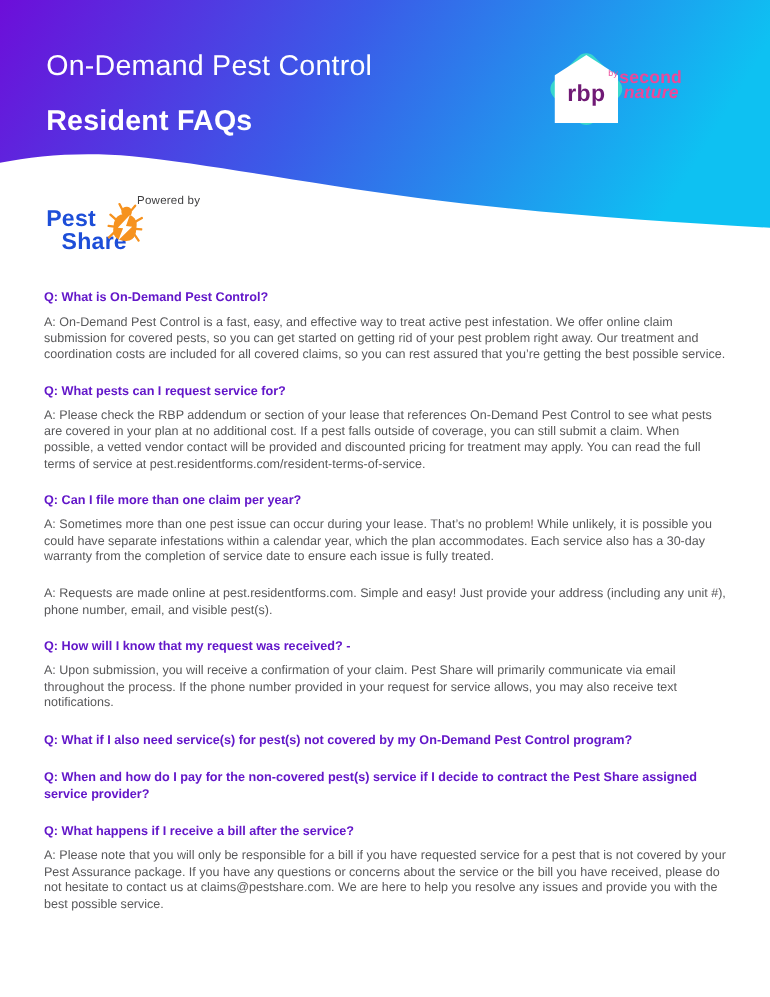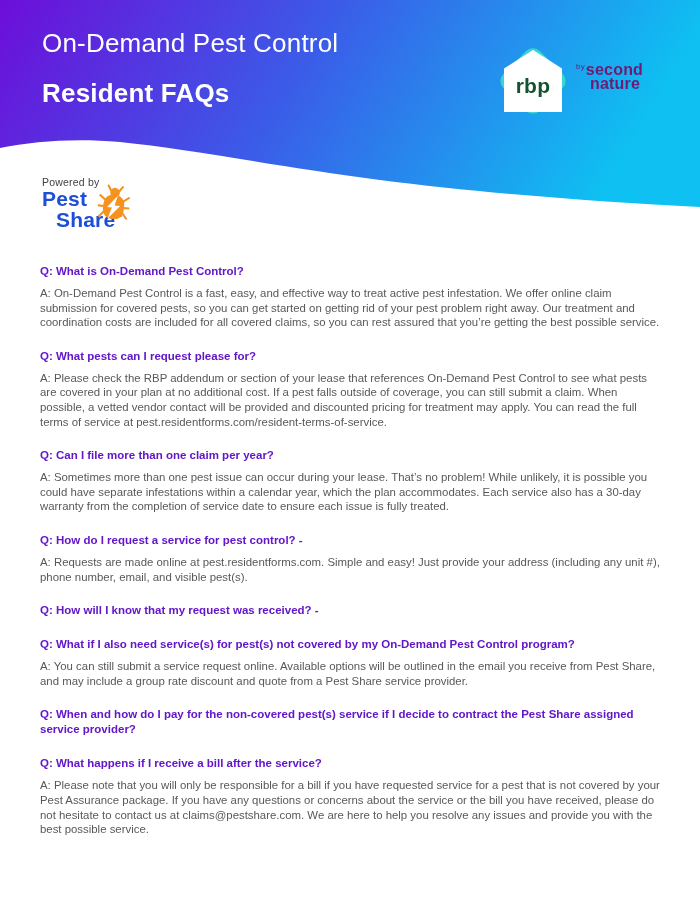--- a/index.html
+++ b/index.html
@@ -16,21 +16,21 @@
   }
 
   
   .header-wave {
     position: absolute; top: 0; left: 0;
     width: 700px; height: 220px;
     pointer-events: none;
   }
 
   .title-block {
-    position: absolute; left: 42px; top: 26px;
+    position: absolute; left: 42px; top: 42px;
     color: #ffffff;
   }
   .title-line1 {
     font-size: 26px; font-weight: 400; line-height: 34px;
     letter-spacing: 0.2px;
   }
   .title-line2 {
     font-size: 26px; font-weight: 700; line-height: 34px;
     letter-spacing: 0.2px;
     margin-top: 16px;
@@ -50,46 +50,47 @@
   }
   .rbp-house {
     position: absolute; left: 8px; top: 6px;
     width: 58px; height: 62px;
     background: #ffffff;
     clip-path: polygon(50% 0%, 100% 30%, 100% 100%, 0% 100%, 0% 30%);
     display: flex; align-items: center; justify-content: center;
   }
   .rbp-text {
     margin-top: 10px;
-    color: #14532d;
+    color: #701a75;
     font-size: 21px; font-weight: 700;
     letter-spacing: 0.3px;
   }
   .second-nature {
-    position: absolute; left: 576px; top: 60px;
-    color: #701a75;
+    position: absolute; left: 553px; top: 60px;
+    color: #ec4899;
     font-weight: 700;
     font-size: 16px; line-height: 14px;
     letter-spacing: 0.2px;
   }
   .second-nature .by {
     font-size: 8px; font-weight: 400;
     vertical-align: 6px;
     margin-right: 1px;
   }
-  .second-nature .line2 { padding-left: 14px; }
+  .second-nature .line2 { padding-left: 14px; font-style: italic; }
 
   
   .pestshare {
     position: absolute; left: 42px; top: 176px;
     width: 140px;
   }
   .powered-by {
     color: #3f3f41; font-size: 10.5px; margin-bottom: 2px;
     letter-spacing: 0.2px;
+    text-align: right;
   }
   .ps-row { position: relative; }
   .ps-word1, .ps-word2 {
     color: #1d4ed8;
     font-weight: 700; font-size: 21px; line-height: 18px;
     letter-spacing: 0.2px;
   }
   .ps-word2 { padding-left: 14px; }
   .ps-tm { font-size: 7px; font-weight: 400; vertical-align: 8px; }
   .bug { position: absolute; left: 56px; top: -6px; transform: rotate(6deg); }
@@ -165,37 +166,36 @@
       </svg>
     </div>
   </div>
 
   <div class="faq">
     <div class="qa">
       <div class="question">Q: What is On-Demand Pest Control?</div>
       <div class="answer">A: On-Demand Pest Control is a fast, easy, and effective way to treat active pest infestation. We offer online claim submission for covered pests, so you can get started on getting rid of your pest problem right away. Our treatment and coordination costs are included for all covered claims, so you can rest assured that you’re getting the best possible service.</div>
     </div>
     <div class="qa">
-      <div class="question">Q: What pests can I request please for?</div>
+      <div class="question">Q: What pests can I request service for?</div>
       <div class="answer">A: Please check the RBP addendum or section of your lease that references On-Demand Pest Control to see what pests are covered in your plan at no additional cost. If a pest falls outside of coverage, you can still submit a claim. When possible, a vetted vendor contact will be provided and discounted pricing for treatment may apply. You can read the full terms of service at pest.residentforms.com/resident-terms-of-service.</div>
     </div>
     <div class="qa">
       <div class="question">Q: Can I file more than one claim per year?</div>
       <div class="answer">A: Sometimes more than one pest issue can occur during your lease. That’s no problem! While unlikely, it is possible you could have separate infestations within a calendar year, which the plan accommodates. Each service also has a 30-day warranty from the completion of service date to ensure each issue is fully treated.</div>
     </div>
     <div class="qa">
-      <div class="question">Q: How do I request a service for pest control? -</div>
       <div class="answer">A: Requests are made online at pest.residentforms.com. Simple and easy! Just provide your address (including any unit #), phone number, email, and visible pest(s).</div>
     </div>
     <div class="qa">
       <div class="question">Q: How will I know that my request was received? -</div>
+      <div class="answer">A: Upon submission, you will receive a confirmation of your claim. Pest Share will primarily communicate via email throughout the process. If the phone number provided in your request for service allows, you may also receive text notifications.</div>
     </div>
     <div class="qa">
       <div class="question">Q: What if I also need service(s) for pest(s) not covered by my On-Demand Pest Control program?</div>
-      <div class="answer">A: You can still submit a service request online. Available options will be outlined in the email you receive from Pest Share, and may include a group rate discount and quote from a Pest Share service provider.</div>
     </div>
     <div class="qa">
       <div class="question">Q: When and how do I pay for the non-covered pest(s) service if I decide to contract the Pest Share assigned service provider?</div>
     </div>
     <div class="qa">
       <div class="question">Q: What happens if I receive a bill after the service?</div>
       <div class="answer">A: Please note that you will only be responsible for a bill if you have requested service for a pest that is not covered by your Pest Assurance package. If you have any questions or concerns about the service or the bill you have received, please do not hesitate to contact us at claims@pestshare.com. We are here to help you resolve any issues and provide you with the best possible service.</div>
     </div>
   </div>
 

